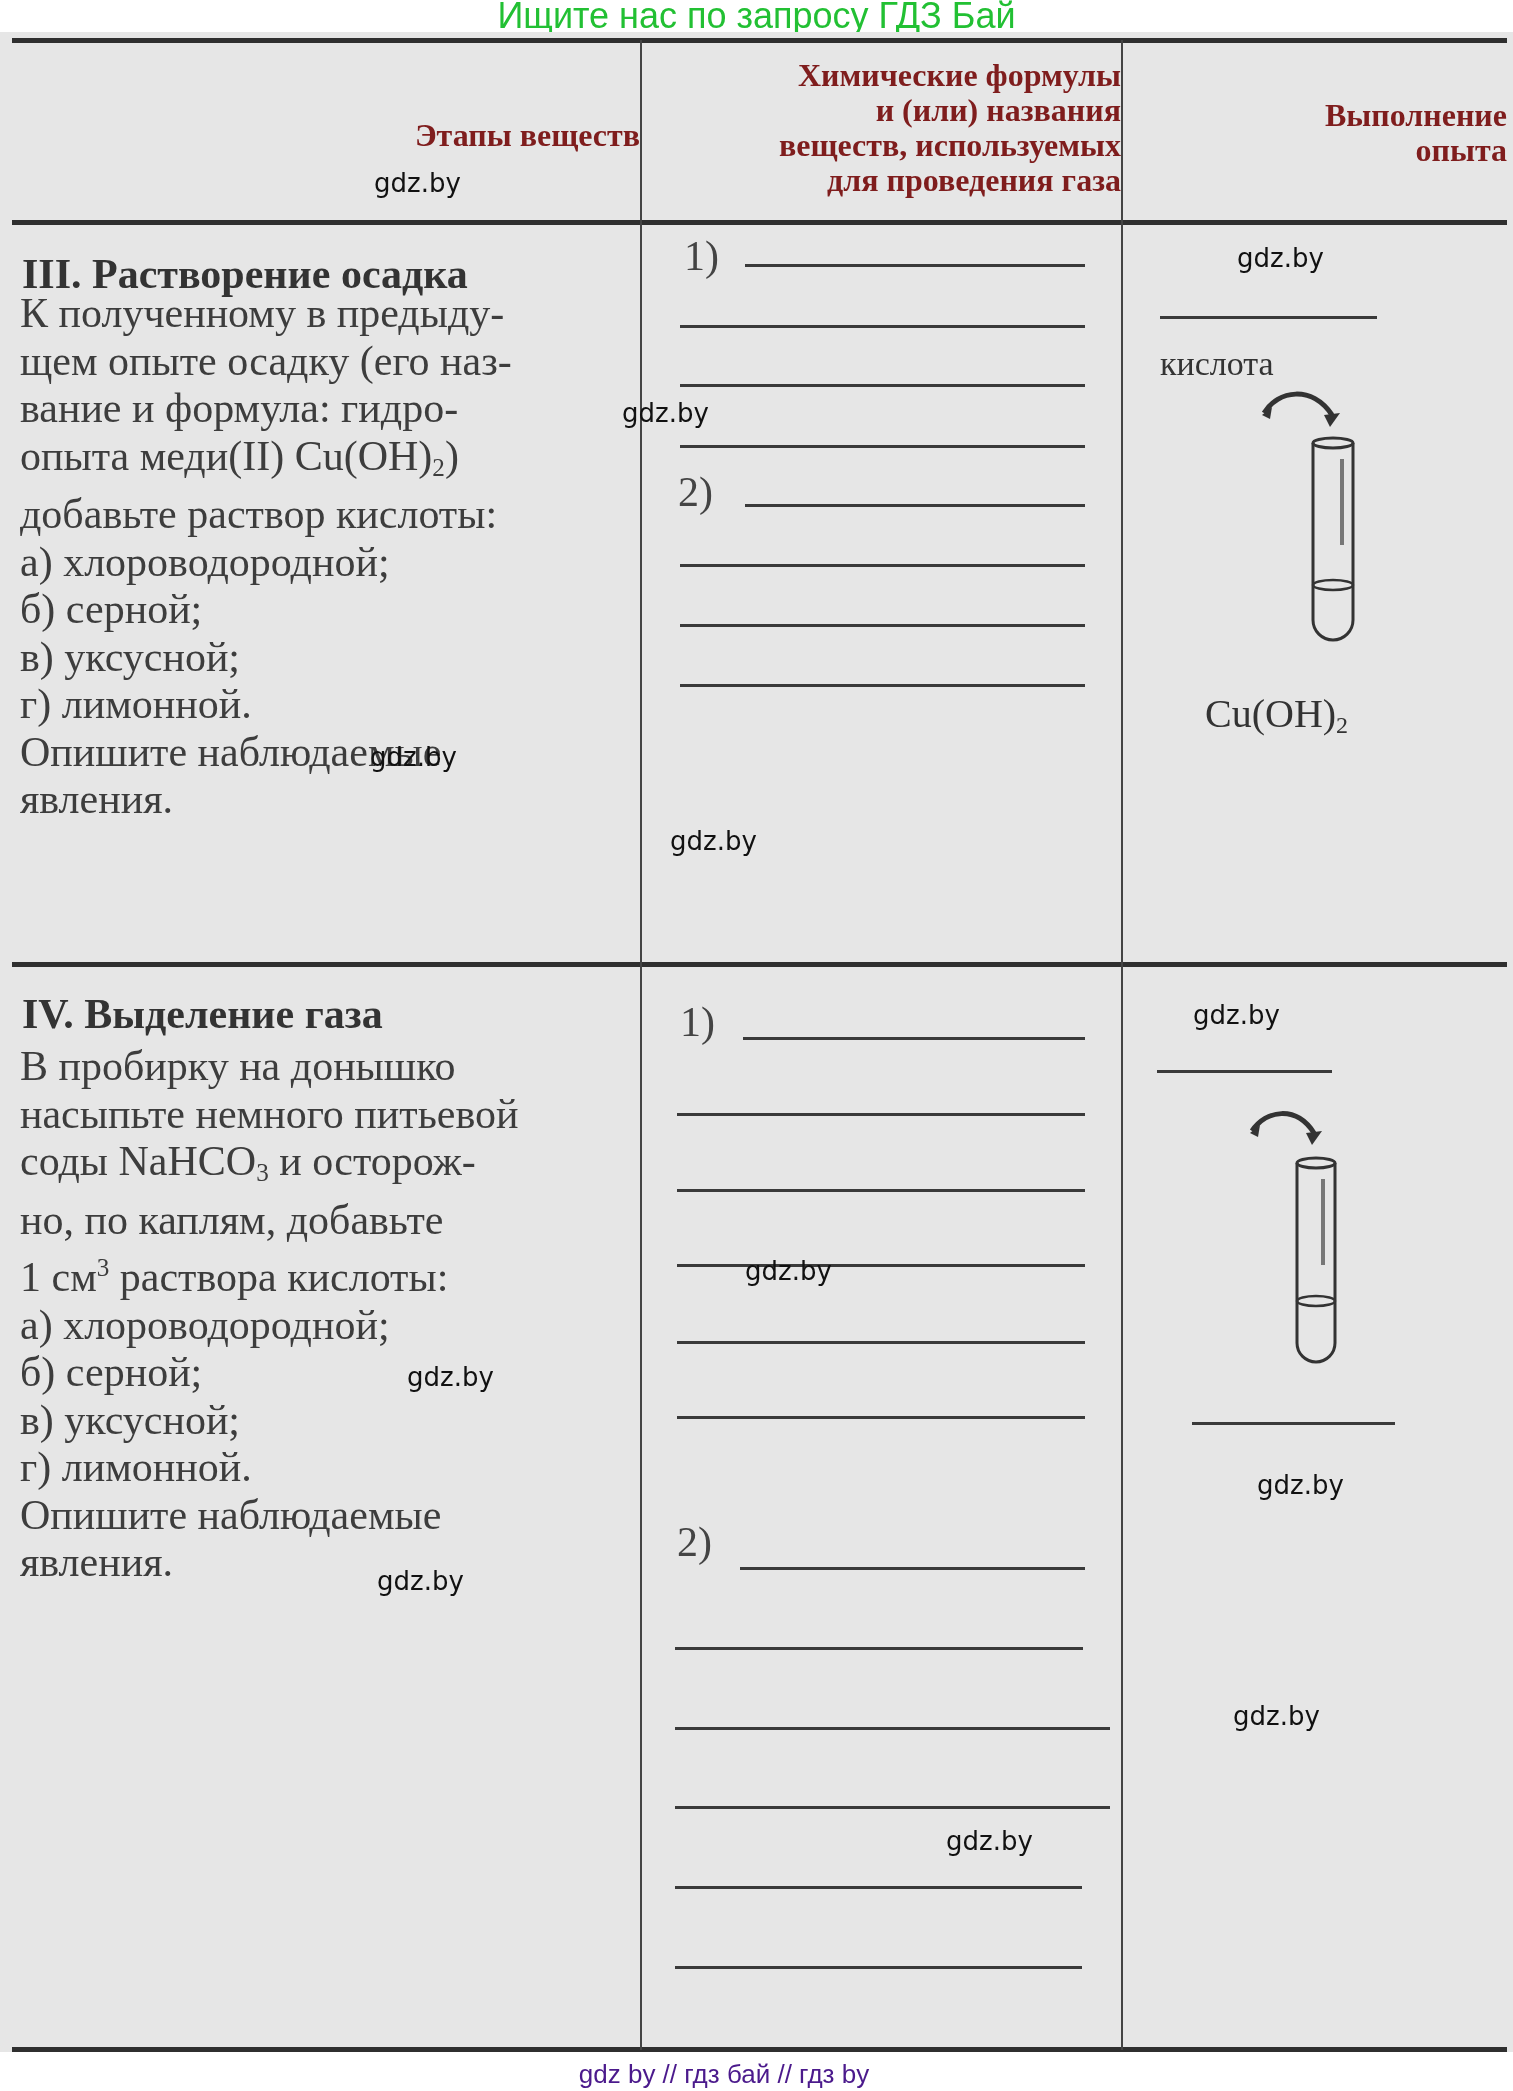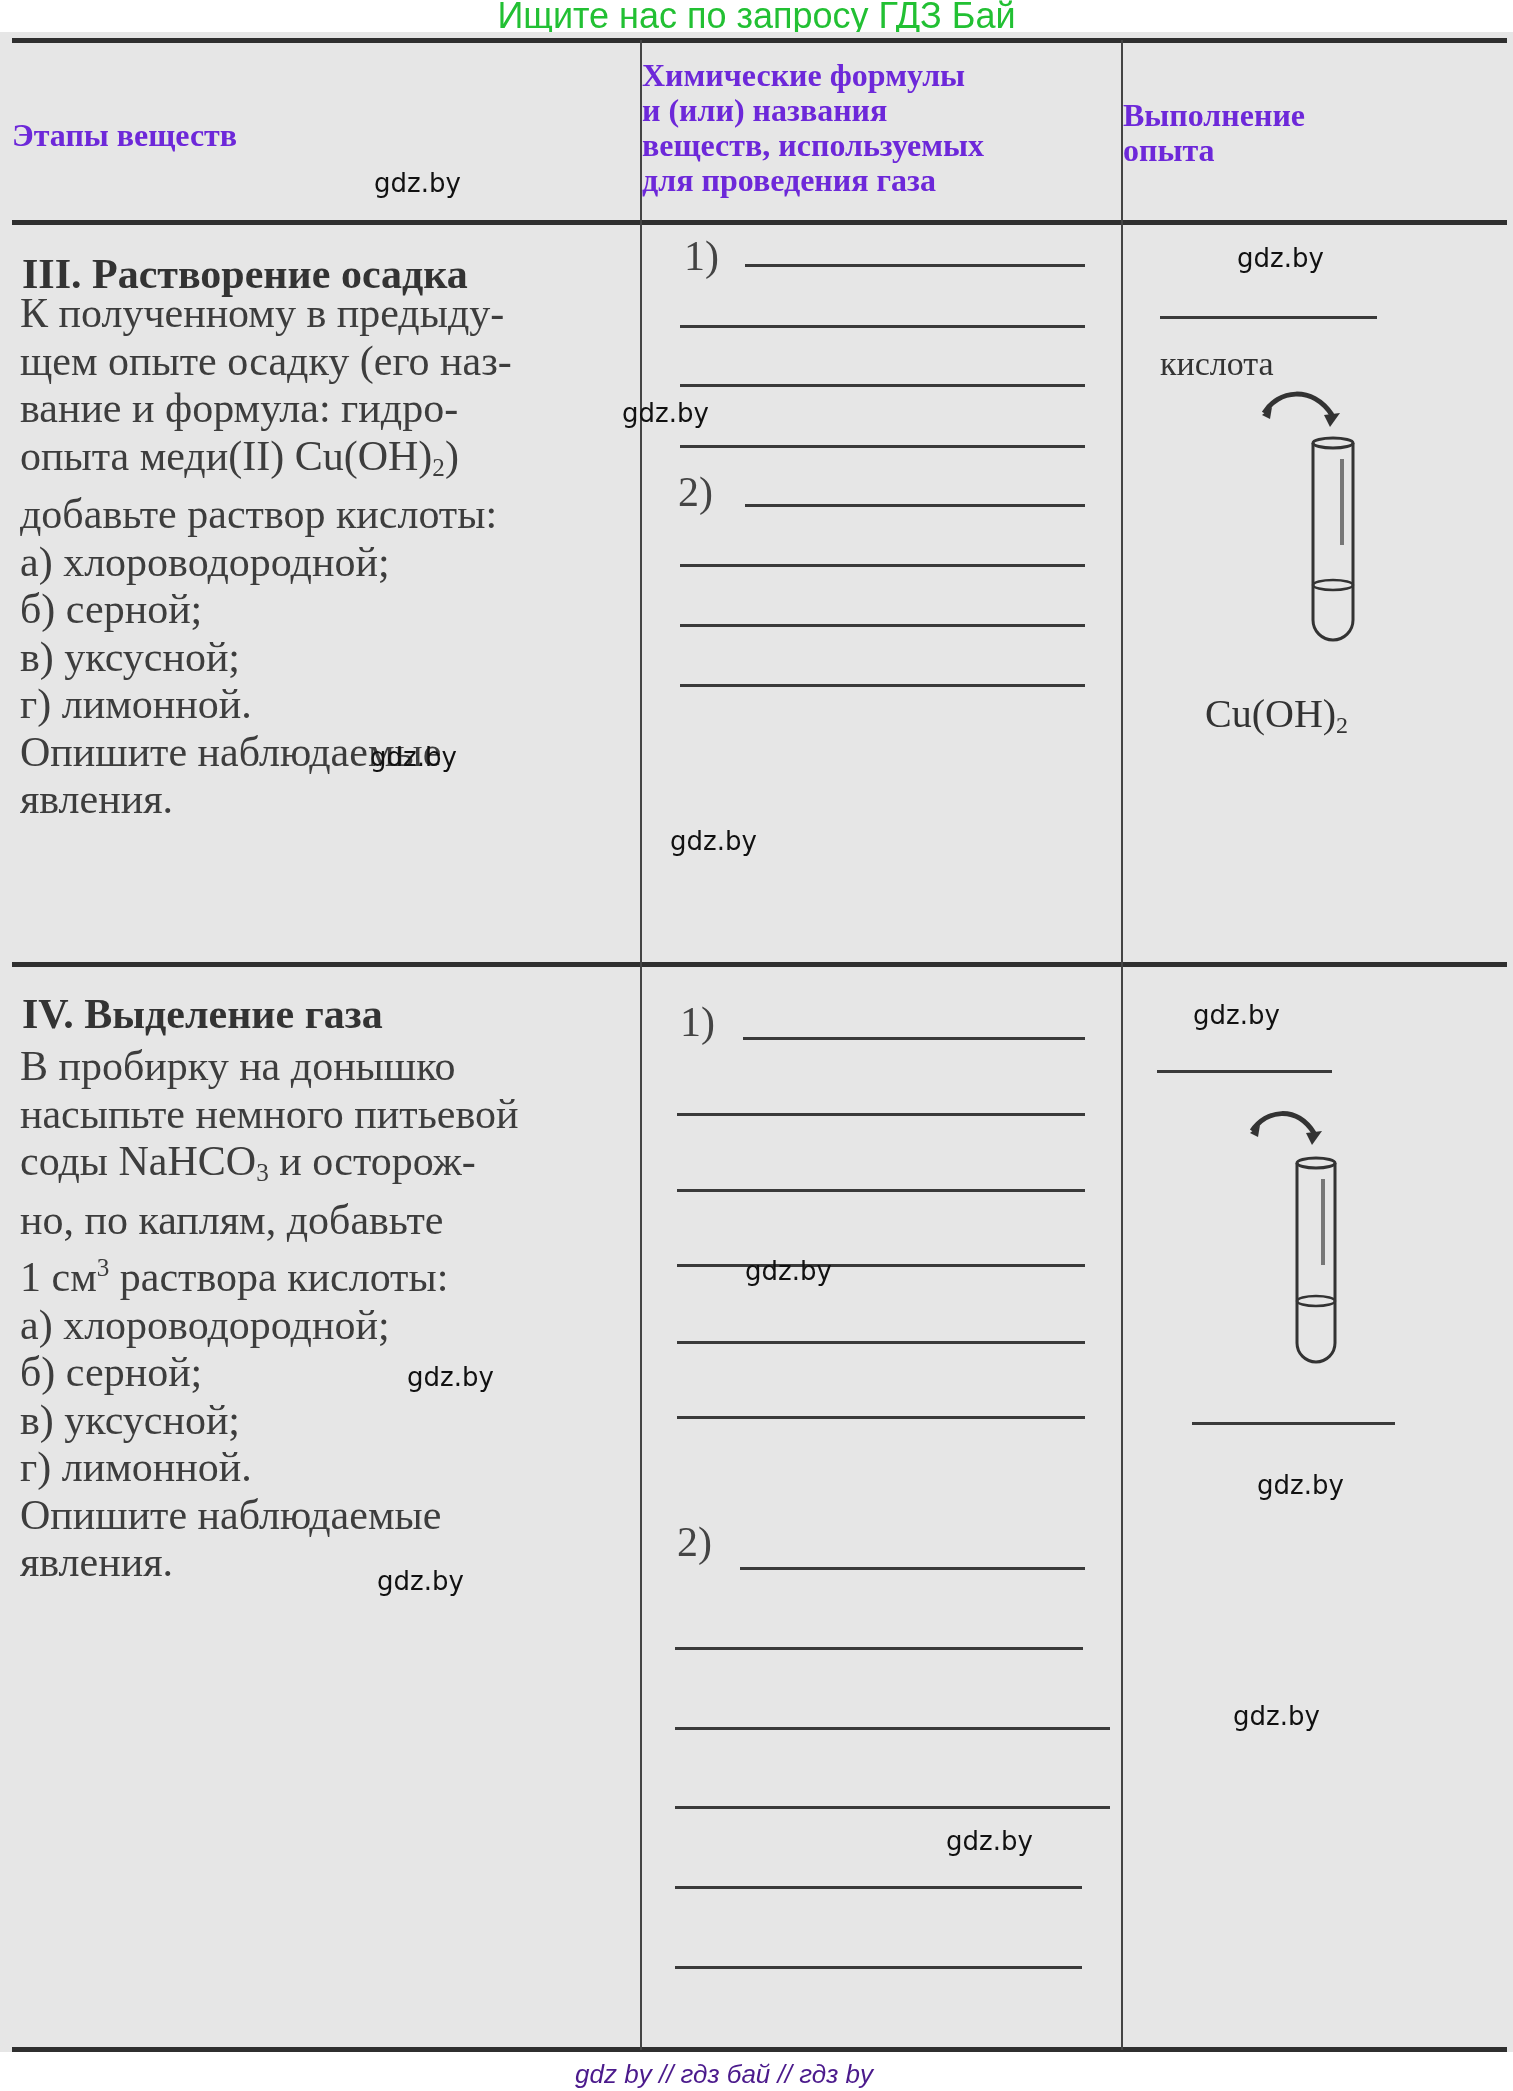--- a/index.html
+++ b/index.html
@@ -4,29 +4,29 @@
 <style>
   html, body { margin:0; padding:0; }
   body { width:1513px; height:2091px; position:relative; background:#ffffff; overflow:hidden;
          font-family:"Liberation Serif", serif; color:#3a3a3a; }
   .abs { position:absolute; }
   .banner { left:0; top:0; width:1513px; height:32px; text-align:center; font-family:"Liberation Sans", sans-serif;
             font-size:36px; line-height:32px; color:#22c033; background:#ffffff; }
   .page { left:0; top:32px; width:1513px; height:2020px; background:#e6e6e6; }
   .rule { background:#2f2f2f; }
   .vrule { background:#444; width:2px; }
-  .hdr { font-weight:bold; font-size:32px; line-height:35px; text-align:left; color:#6d28d9; }
+  .hdr { font-weight:bold; font-size:32px; line-height:35px; text-align:right; color:#7f1d1d; }
   .sec-title { font-weight:bold; font-size:42px; color:#333; white-space:nowrap; }
   .txt { font-size:42px; line-height:47.5px; color:#3d3d3d; white-space:nowrap; }
   .num { font-size:42px; color:#444; }
   .ul { height:3px; background:#3a3a3a; }
   .wm { font-family:"DejaVu Sans", sans-serif; font-size:26px; color:#111; white-space:nowrap; }
   .label { font-size:34px; color:#333; white-space:nowrap; }
   .footer { left:0; top:2058px; width:1448px; height:33px; text-align:center; font-family:"Liberation Sans", sans-serif;
-            font-size:26px; line-height:33px; color:#4b1a8c; background:#fff;font-style:italic; }
+            font-size:26px; line-height:33px; color:#4b1a8c; background:#fff; }
   sub { font-size:0.6em; vertical-align:-0.25em; }
   sup { font-size:0.6em; vertical-align:0.6em; }
 </style>
 </head>
 <body>
 
 <div class="abs banner">Ищите нас по запросу ГДЗ Бай</div>
 
 <div class="abs page"></div>
 

